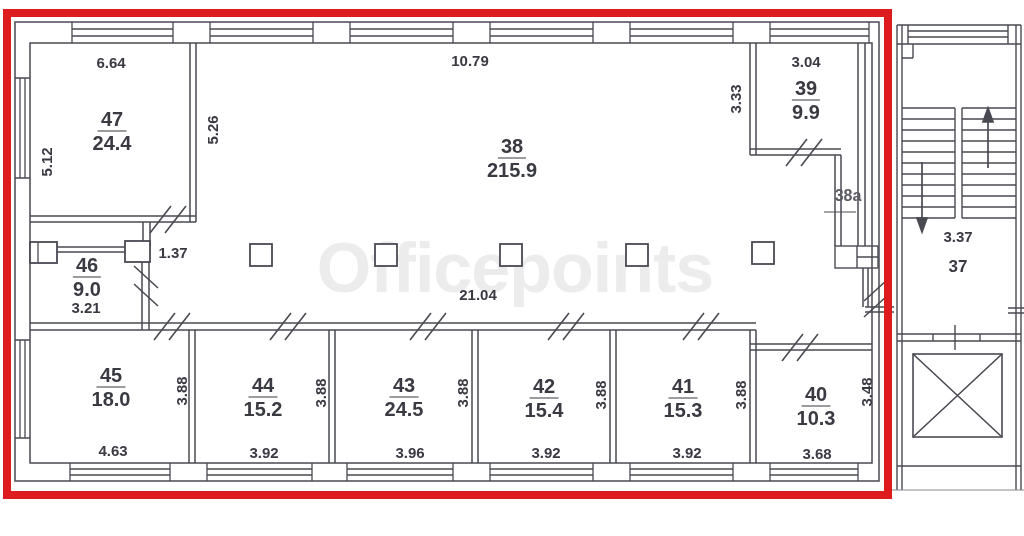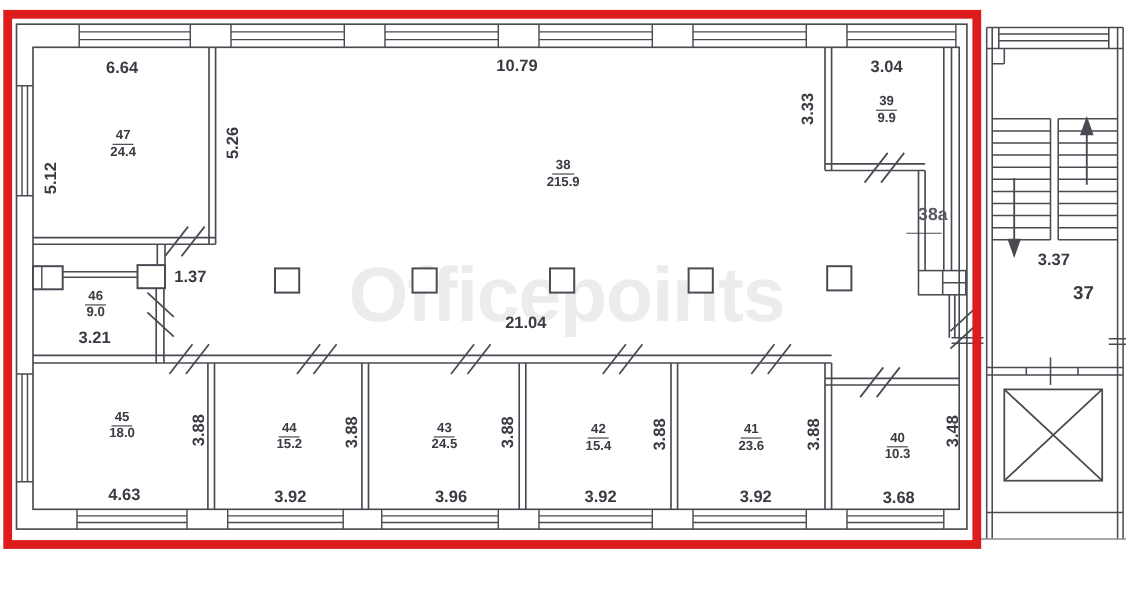--- a/index.html
+++ b/index.html
@@ -15,25 +15,25 @@
   svg.plan{position:absolute;left:0;top:0;z-index:1;}
   .labels{position:absolute;left:0;top:0;width:100%;height:100%;z-index:2;color:#3a3a43;}
   .hdim,.vdim,.plain{
     position:absolute;font-size:15px;font-weight:700;white-space:nowrap;
     transform:translate(-50%,-50%);line-height:1;
   }
   .vdim{transform:translate(-50%,-50%) rotate(-90deg);}
   .frac{
     position:absolute;transform:translate(-50%,-50%);
     display:flex;flex-direction:column;align-items:center;
-    font-size:12px;font-weight:700;line-height:1.15;
+    font-size:20px;font-weight:700;line-height:1.15;
   }
   .frac .num{border-bottom:1.5px solid #3a3a43;padding:0 3px;}
   .plain.small{font-size:16px;color:#5a5a62;font-weight:600;}
-  .plain.roomnum{font-size:17px;font-weight:600;margin-left:27px;}
+  .plain.roomnum{font-size:17px;font-weight:600;}
 </style>
 </head>
 <body>
 
 <div class="canvas">
 
   <div class="watermark">Officepoints</div>
 
   <svg class="plan" width="1024" height="536" viewBox="0 0 1024 536">
 
@@ -192,21 +192,21 @@
     <div class="frac" style="left:404px;top:397px">
       <span class="num">43</span>
       <span class="den">24.5</span>
     </div>
     <div class="frac" style="left:544px;top:398px">
       <span class="num">42</span>
       <span class="den">15.4</span>
     </div>
     <div class="frac" style="left:683px;top:398px">
       <span class="num">41</span>
-      <span class="den">23.6</span>
+      <span class="den">15.3</span>
     </div>
     <div class="frac" style="left:816px;top:406px">
       <span class="num">40</span>
       <span class="den">10.3</span>
     </div>
 
     <div class="plain small" style="left:848px;top:196px">38a</div>
     <div class="plain roomnum" style="left:958px;top:266px">37</div>
   </div>
 

